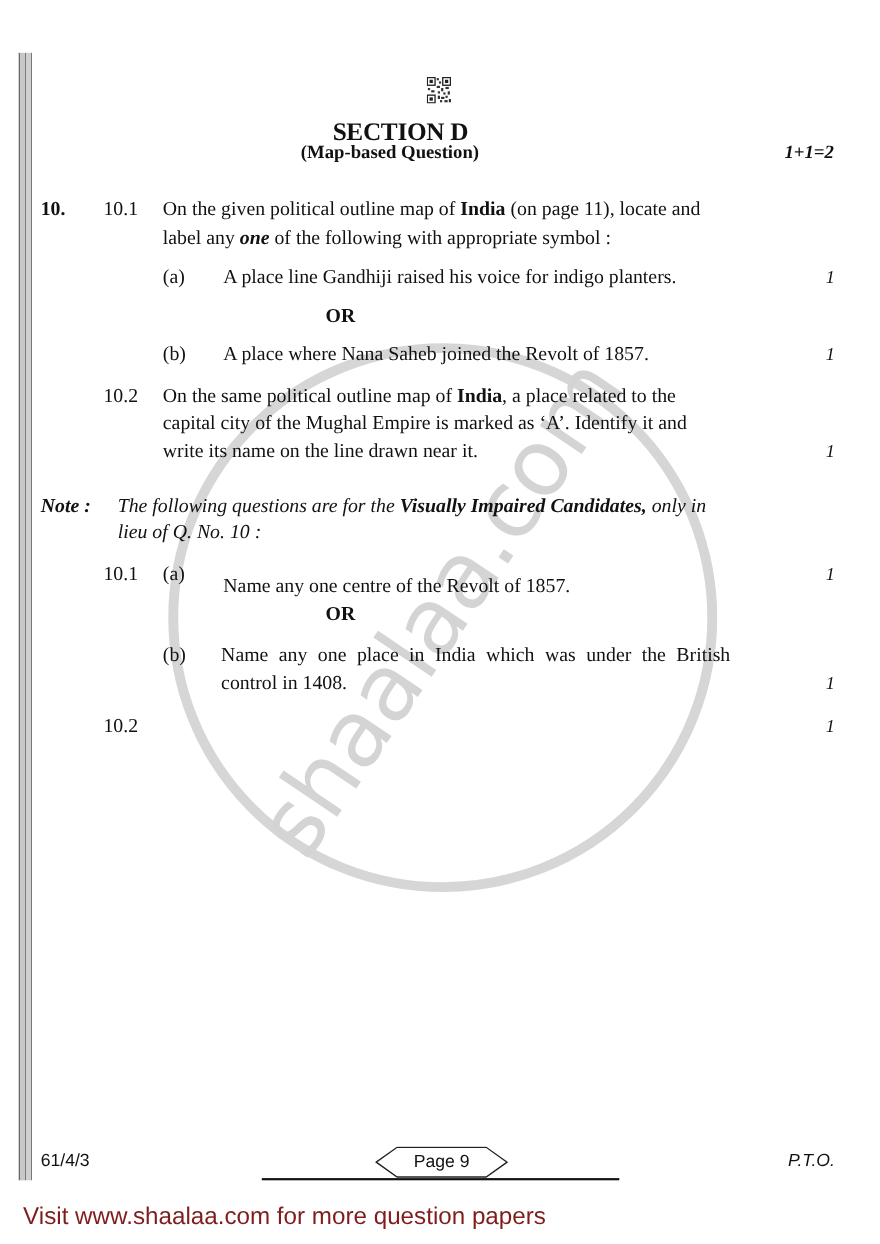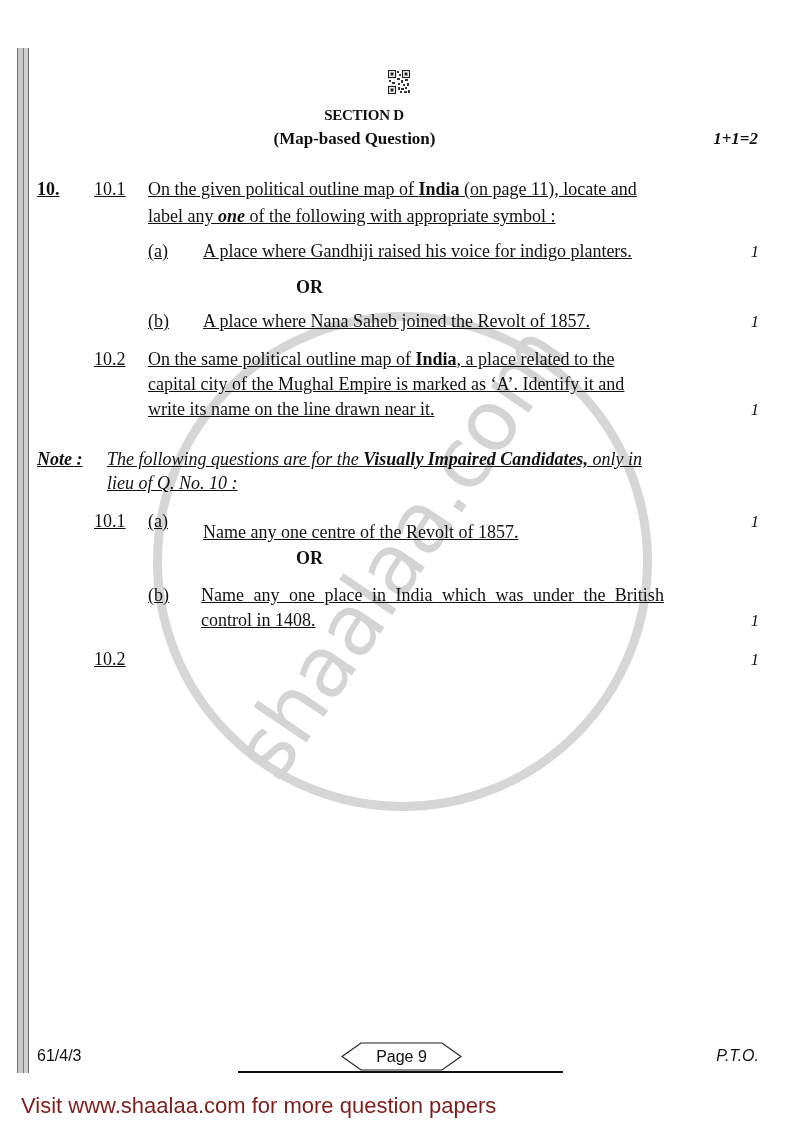--- a/index.html
+++ b/index.html
@@ -27,25 +27,25 @@
       font-family: "DejaVu Sans", "Liberation Sans", sans-serif;
       font-size: 84px; color: #d4d4d4; letter-spacing: -1px;
       white-space: nowrap; z-index: 0;
     }
 
     .layer { position: absolute; left: 0; top: 0; width: 800px; height: 1131px; z-index: 1; }
     .abs { position: absolute; white-space: nowrap; }
 
     .qr { position: absolute; left: 388px; top: 70px; width: 22px; height: 24px; }
 
-    .sec-title { left: 0; width: 728px; text-align: center; top: 107px; font-size: 15px; font-weight: bold; font-family: "Liberation Serif", serif; letter-spacing: -0.3px; }
+    .sec-title { left: 0; width: 728px; text-align: center; top: 107px; font-size: 23px; font-weight: bold; font-family: "Liberation Serif", serif; letter-spacing: -0.3px; }
     .sec-sub { left: 0; width: 709px; text-align: center; top: 129px; font-size: 17px; font-weight: bold; font-family: "Liberation Serif", serif; }
     .sec-marks { right: 42px; top: 129px; font-size: 17px; font-style: italic; font-weight: bold; font-family: "Liberation Serif", serif; }
 
-    .txt { font-size: 16.5px; font-family: "DejaVu Serif", serif; line-height: 1; color: #111; text-decoration: underline; }
+    .txt { font-size: 16.5px; font-family: "DejaVu Serif", serif; line-height: 1; color: #111; }
     .cond { font-family: "Liberation Serif", serif; font-size: 18px; }
     .b { font-weight: bold; }
     .i { font-style: italic; }
     .mark { font-style: italic; font-size: 16.5px; right: 41px; font-family: "Liberation Serif", serif; }
     .or { font-weight: bold; font-family: "Liberation Serif", serif; font-size: 18px; }
 
     .footer-code { left: 37px; top: 1047px; font-family: "Liberation Sans", sans-serif; font-size: 16px; }
     .footer-pto { right: 41px; top: 1047px; font-family: "Liberation Sans", sans-serif; font-style: italic; font-size: 16px; }
     .page-hex { position: absolute; left: 341px; top: 1042px; width: 121px; height: 29px; }
     .page-label { position: absolute; left: 341px; top: 1042px; width: 121px; height: 29px; line-height: 29px; text-align: center; font-family: "Liberation Sans", sans-serif; font-size: 16px; }
@@ -95,21 +95,21 @@
   <div class="abs txt cond b" style="left:37px; top:180px;">10.</div>
   <div class="abs txt cond" style="left:94px; top:180px;">10.1</div>
   <div class="abs txt cond" style="left:148px; top:180px;">
     <span>On the given political outline map of </span><span class="b">India</span><span> (on page 11), locate and</span>
   </div>
   <div class="abs txt cond" style="left:148px; top:207px;">
     <span>label any </span><span class="b i">one</span><span> of the following with appropriate symbol :</span>
   </div>
 
   <div class="abs txt cond" style="left:148px; top:242px;">(a)</div>
-  <div class="abs txt cond" style="left:203px; top:242px;">A place where Gandhiji raised his voice for indigo planters.</div>
+  <div class="abs txt cond" style="left:203px; top:242px;">A place line Gandhiji raised his voice for indigo planters.</div>
   <div class="abs mark" style="top:242px;">1</div>
 
   <div class="abs or" style="left:296px; top:277px;">OR</div>
 
   <div class="abs txt cond" style="left:148px; top:312px;">(b)</div>
   <div class="abs txt cond" style="left:203px; top:312px;">A place where Nana Saheb joined the Revolt of 1857.</div>
   <div class="abs mark" style="top:312px;">1</div>
 
   <div class="abs txt cond" style="left:94px; top:350px;">10.2</div>
   <div class="abs txt cond" style="left:148px; top:350px;">

